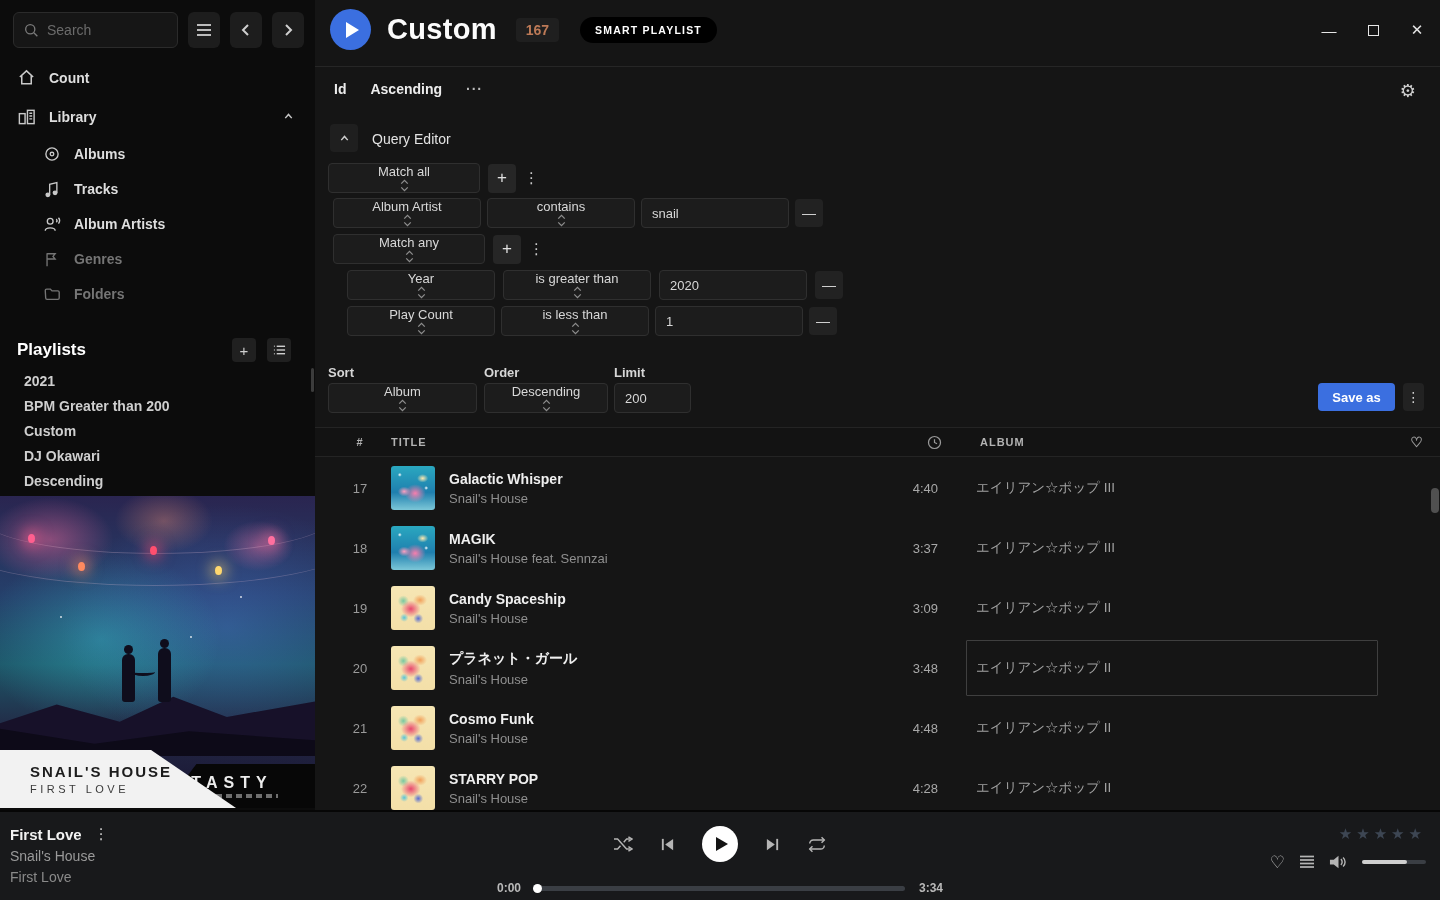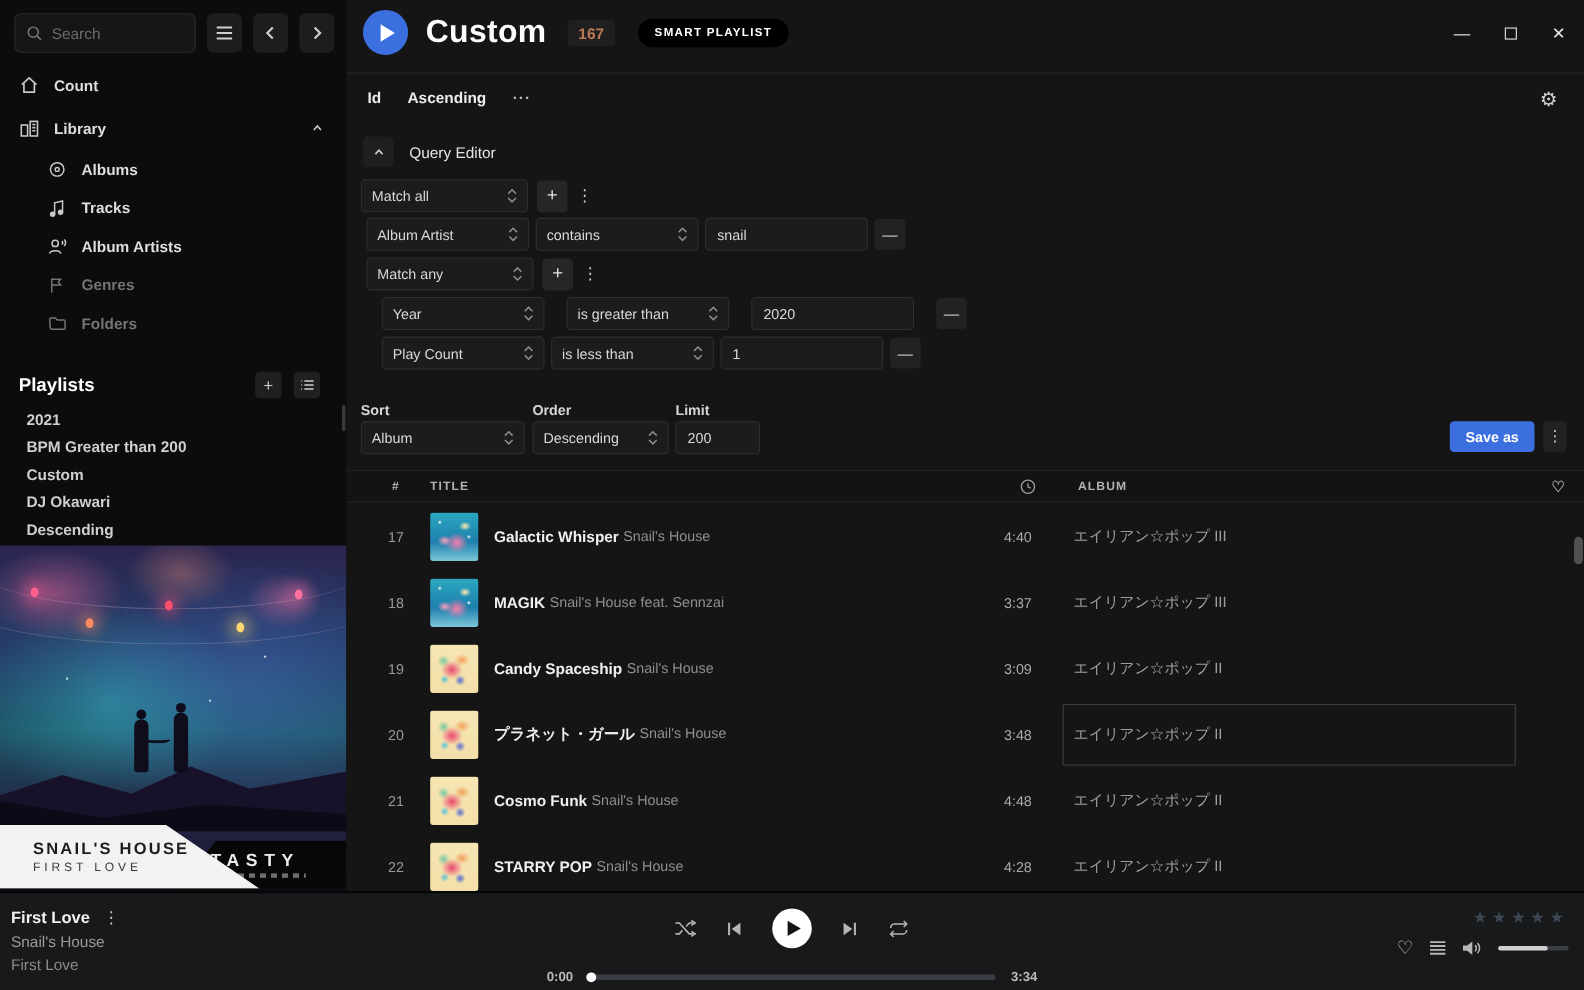--- a/index.html
+++ b/index.html
@@ -72,21 +72,21 @@
   .hdr-divider { position:absolute; top:66px; left:0; width:100%; height:1px; background:#262626; }
 
   .sort-row { position:absolute; top:81px; left:19px; display:flex; align-items:center; gap:24px; font-size:14px; font-weight:700; color:#ececec; }
   .dots-h { color:#bbb; font-weight:700; letter-spacing:1px; cursor:pointer; }
   .gear { position:absolute; top:80px; right:24px; font-size:18px; color:#d0d0d0; cursor:pointer; font-family:"DejaVu Sans", sans-serif; }
 
   .qe-toggle { position:absolute; top:124px; left:15px; width:28px; height:28px; background:#1f1f1f; border:none; border-radius:4px; color:#cfcfcf; display:flex; align-items:center; justify-content:center; cursor:pointer; }
   .qe-label { position:absolute; top:131px; left:57px; font-size:14px; color:#e3e3e3; }
 
   .q-row { position:absolute; display:flex; align-items:center; gap:8px; }
-  .select { height:30px; background:#1c1c1c; border:1px solid #2f2f2f; border-radius:4px; display:flex; align-items:center; justify-content:space-between; padding:0 9px; color:#d8d8d8; font-size:13px; cursor:pointer; }
+  .select { height:30px; background:#1c1c1c; border:1px solid #2f2f2f; border-radius:4px; display:flex; align-items:center; justify-content:space-between; padding:0 9px; color:#d8d8d8; font-size:13px; cursor:pointer;flex-direction:column; }
   .select .spin { color:#8d8d8d; }
   .w150 { width:152px; } .w148 { width:148px; }
   .q-input { height:30px; width:148px; background:#1c1c1c; border:1px solid #2f2f2f; border-radius:4px; color:#d8d8d8; font-size:13px; padding:0 10px; font-family:inherit; outline:none; }
   .sq-btn { height:29px; width:28px; background:#262626; border:none; border-radius:4px; color:#e0e0e0; font-size:17px; cursor:pointer; }
   .dots-v { background:none; border:none; color:#c8c8c8; font-size:15px; cursor:pointer; font-family:"DejaVu Sans", sans-serif; }
   .minus-btn { height:28px; width:28px; background:#222; border:none; border-radius:4px; color:#cfcfcf; font-size:14px; cursor:pointer; }
 
   .sol-label { position:absolute; top:365px; font-size:13px; font-weight:600; color:#d6d6d6; }
   .sol-ctrl { position:absolute; top:383px; }
   .save-btn { position:absolute; top:383px; left:1003px; width:77px; height:28px; background:#3b6fe0; color:#fff; border:none; border-radius:4px; font-size:13px; font-weight:700; cursor:pointer; }
@@ -110,21 +110,21 @@
       radial-gradient(2px 2px at 20% 20%, #fff, transparent),
       radial-gradient(2px 2px at 80% 50%, #fff, transparent),
       linear-gradient(180deg,#2aa8c0,#1f7fae 60%,#7cc7d8); }
   .art-b { background:
       radial-gradient(14px 12px at 45% 52%, #e8486e, transparent 70%),
       radial-gradient(10px 8px at 66% 32%, #f2a05a, transparent 70%),
       radial-gradient(8px 8px at 28% 34%, #7ac8a0, transparent 70%),
       radial-gradient(7px 7px at 62% 74%, #5a6ed0, transparent 70%),
       radial-gradient(6px 6px at 30% 72%, #59c4d8, transparent 70%),
       linear-gradient(180deg,#f6e6b4,#f3dfa8); }
-  .c-main { margin-left:14px; flex:0 0 420px; display:flex; gap:4px; }
+  .c-main { margin-left:14px; flex:0 0 420px; display:flex; flex-direction:column; gap:4px; }
   .c-title { color:#efefef; font-size:14px; font-weight:600; cursor:pointer; }
   .c-artist { color:#8f8f8f; font-size:13px; cursor:pointer; }
   .c-dur { flex:0 0 69px; text-align:right; color:#a8a8a8; font-size:13px; }
   .c-album { margin-left:28px; margin-right:16px; flex:1; height:56px; display:flex; align-items:center; padding-left:9px; color:#a0a0a0; font-size:13.5px; cursor:pointer; border:1px solid transparent; }
   .c-album.selected-cell { border:1px solid #3f3f3f; border-radius:1px; }
   .c-spacer { width:46px; flex:0 0 46px; }
   .main-scroll { position:absolute; right:1px; top:488px; width:8px; height:25px; background:#505050; border-radius:4px; }
 
   
   .player { position:absolute; left:0; bottom:0; width:1440px; height:90px; background:#18191b; border-top:2px solid #060606; }
@@ -360,21 +360,21 @@
       <div class="select w150">
         <span>Match any</span>
         <svg class="ico spin" width="9" height="14" viewBox="0 0 9 14" fill="none" stroke="currentColor" stroke-width="1.4">
             <polyline points="1,5 4.5,1.5 8,5"></polyline>
             <polyline points="1,9 4.5,12.5 8,9"></polyline>
           </svg>
       </div>
       <button class="sq-btn">+</button>
       <button class="dots-v">⋮</button>
     </div>
-    <div class="q-row" style="top:270px;left:32px;gap:20px">
+    <div class="q-row" style="top:270px;left:32px;gap:8px">
       <div class="select w148">
         <span>Year</span>
         <svg class="ico spin" width="9" height="14" viewBox="0 0 9 14" fill="none" stroke="currentColor" stroke-width="1.4">
             <polyline points="1,5 4.5,1.5 8,5"></polyline>
             <polyline points="1,9 4.5,12.5 8,9"></polyline>
           </svg>
       </div>
       <div class="select w148">
         <span>is greater than</span>
         <svg class="ico spin" width="9" height="14" viewBox="0 0 9 14" fill="none" stroke="currentColor" stroke-width="1.4">

